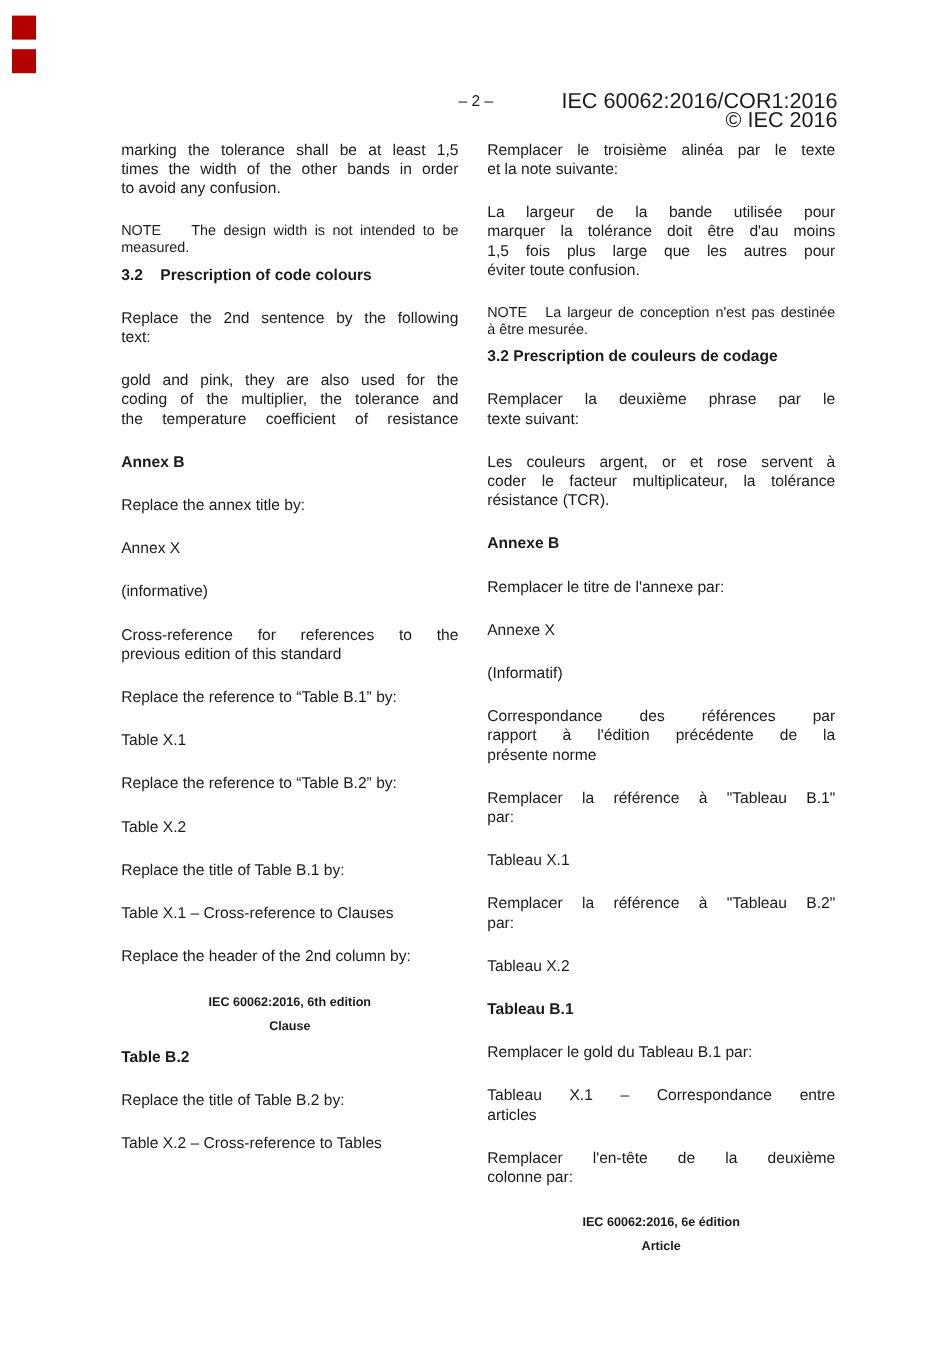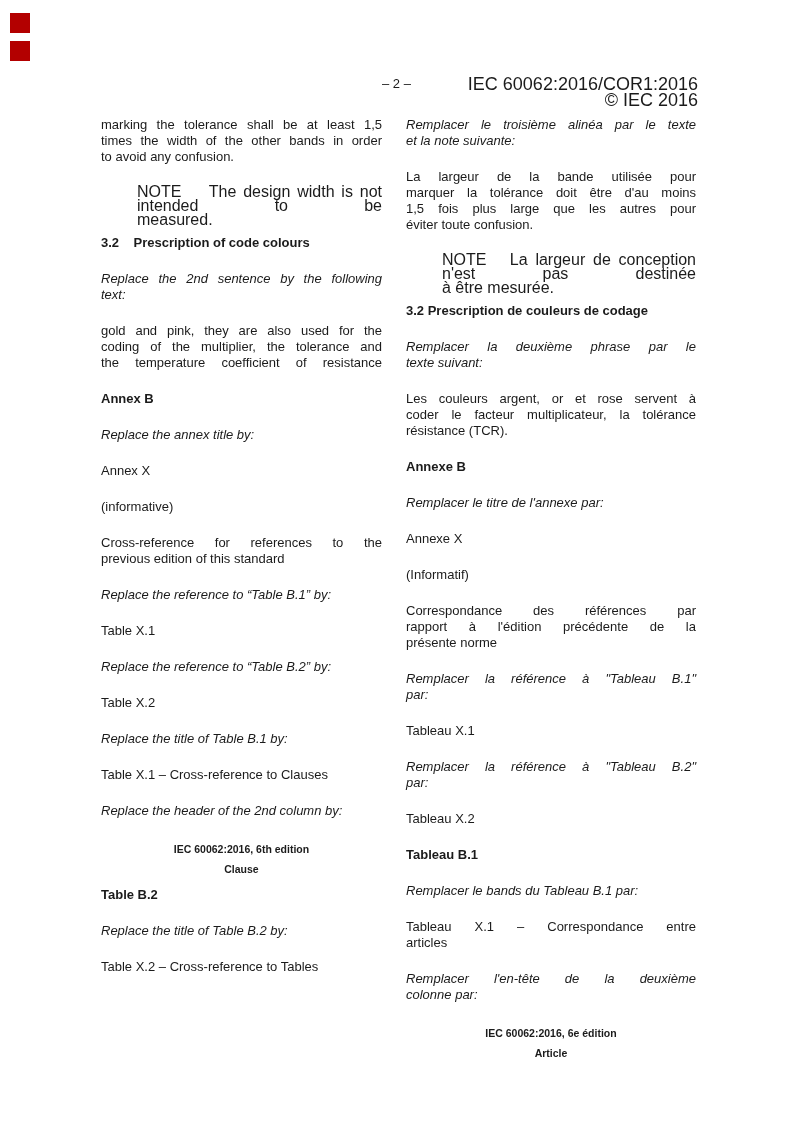--- a/index.html
+++ b/index.html
@@ -19,24 +19,24 @@
     text-align:center;font-size:13px;line-height:16px;
   }
   .header-right{
     position:absolute;top:76px;right:95px;
     text-align:right;font-size:18px;line-height:16px;
   }
   .col{position:absolute;top:117px;}
   .col-en{left:101px;width:281px;}
   .col-fr{left:406px;width:290px;}
   .para{margin:0 0 20px 0;font-size:13px;line-height:16px;}
-  .para.note{font-size:16px;line-height:14px;margin-bottom:8px;margin-left:36px;}
+  .para.note{font-size:12px;line-height:14px;margin-bottom:8px;}
   .para.h2{font-weight:bold;}
   .para.bold{font-weight:bold;}
-  .para.instr{font-style:italic;}
+  .para.instr{}
   .para.center{
     font-size:10.5px;font-weight:bold;line-height:20px;margin-bottom:8px;
   }
   .line{text-align:justify;}
   .line.fill{text-align-last:justify;-moz-text-align-last:justify;}
   .para.center .line{text-align:left;text-align-last:center;}
 </style>
 </head>
 <body>
 
@@ -180,21 +180,21 @@
         <div class="line fill">Remplacer la référence à "Tableau B.2"</div>
         <div class="line">par:</div>
       </div>
       <div class="para body">
         <div class="line">Tableau X.2</div>
       </div>
       <div class="para bold">
         <div class="line">Tableau B.1</div>
       </div>
       <div class="para instr">
-        <div class="line">Remplacer le bands du Tableau B.1 par:</div>
+        <div class="line">Remplacer le gold du Tableau B.1 par:</div>
       </div>
       <div class="para body">
         <div class="line fill">Tableau X.1 – Correspondance entre</div>
         <div class="line">articles</div>
       </div>
       <div class="para instr">
         <div class="line fill">Remplacer l'en-tête de la deuxième</div>
         <div class="line">colonne par:</div>
       </div>
       <div class="para center">

